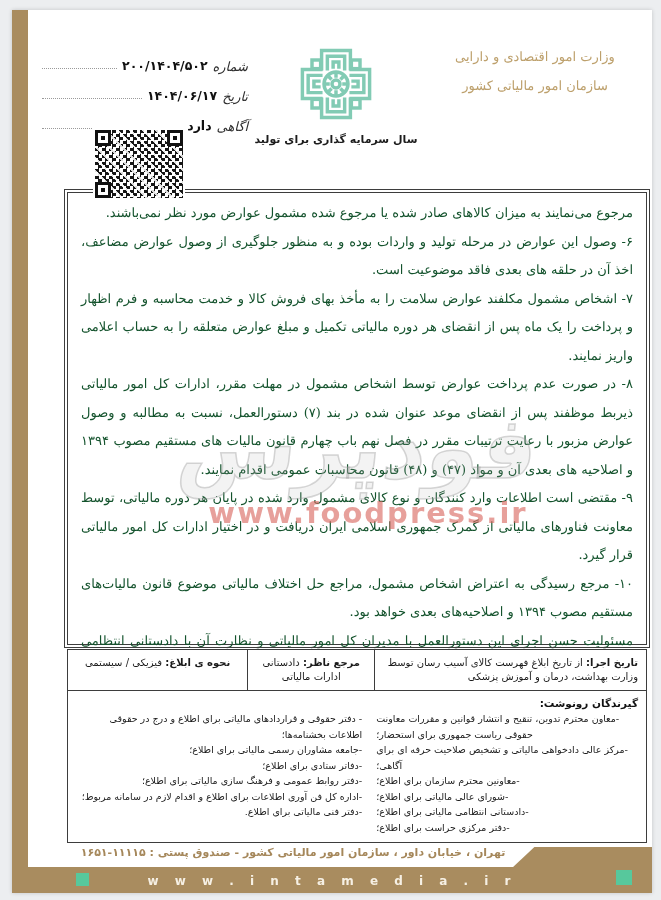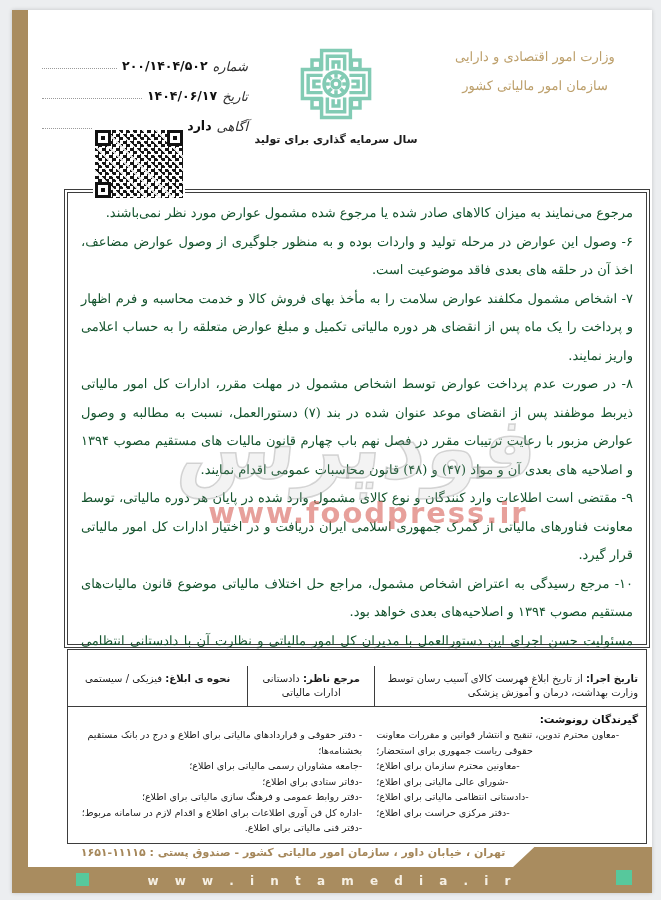--- a/index.html
+++ b/index.html
@@ -74,21 +74,21 @@
   .sig-title { font-size:13px; font-weight:bold; color:#111; line-height:21px; font-family:"DejaVu Sans", sans-serif; }
   .sig-scribble { position:absolute; left:-5px; top:26px; width:270px; height:60px; transform:rotate(-2deg); }
   .sig-scribble path { stroke:#2b3fa0; stroke-width:2.4; fill:none; stroke-linecap:round; }
 
   
   .cctable {
     position:absolute; left:39px; top:639px; width:580px;
     border:1px solid #3d3d3d; background:#fff;
   }
   .cc-row1 { display:flex; direction:rtl; border-bottom:1px solid #3d3d3d; }
-  .cc-cell { padding:6px 8px; font-size:10px; color:#1a1a1a; line-height:14px;margin-top:16px; }
+  .cc-cell { padding:6px 8px; font-size:10px; color:#1a1a1a; line-height:14px; }
   .cc-cell b { font-weight:bold; }
   .cc-c1 { width:47%; border-left:1px solid #3d3d3d; }
   .cc-c2 { width:22%; border-left:1px solid #3d3d3d; text-align:center; }
   .cc-c3 { width:31%; text-align:center; }
   .cc-row2 { padding:4px 8px 7px 8px; }
   .cc-head { font-size:10.5px; font-weight:bold; color:#111; line-height:16px; }
   .cc-cols { display:flex; direction:rtl; }
   .cc-col { font-size:9.5px; line-height:15.5px; color:#1a1a1a; }
   .cc-col-r { width:48%; text-align:left; padding-left:8px; }
   .cc-col-l { width:52%; text-align:right; padding-right:6px; }
@@ -222,27 +222,28 @@
         <div class="cc-cell cc-c3">
           <b>نحوه ی ابلاغ:</b>
           <span>فیزیکی / سیستمی</span>
         </div>
       </div>
       <div class="cc-row2">
         <div class="cc-head">گیرندگان رونوشت:</div>
         <div class="cc-cols">
           <div class="cc-col cc-col-r">
             <div>-معاون محترم تدوین، تنقیح و انتشار قوانین و مقررات معاونت حقوقی ریاست جمهوری برای استحضار؛</div>
+            <div>-مرکز عالی دادخواهی مالیاتی و تشخیص صلاحیت حرفه ای برای آگاهی؛</div>
             <div>-معاونین محترم سازمان برای اطلاع؛</div>
             <div>-شورای عالی مالیاتی برای اطلاع؛</div>
             <div>-دادستانی انتظامی مالیاتی برای اطلاع؛</div>
             <div>-دفتر مرکزی حراست برای اطلاع؛</div>
           </div>
           <div class="cc-col cc-col-l">
-            <div>- دفتر حقوقی و قراردادهای مالیاتی برای اطلاع و درج در بانک مستقیم بخشنامه‌ها؛</div>
+            <div>- دفتر حقوقی و قراردادهای مالیاتی برای اطلاع و درج در حقوقی اطلاعات بخشنامه‌ها؛</div>
             <div>-جامعه مشاوران رسمی مالیاتی برای اطلاع؛</div>
             <div>-دفاتر ستادی برای اطلاع؛</div>
             <div>-دفتر روابط عمومی و فرهنگ سازی مالیاتی برای اطلاع؛</div>
             <div>-اداره کل فن آوری اطلاعات برای اطلاع و اقدام لازم در سامانه مربوط؛</div>
             <div>-دفتر فنی مالیاتی برای اطلاع.</div>
           </div>
         </div>
       </div>
     </div>
 

